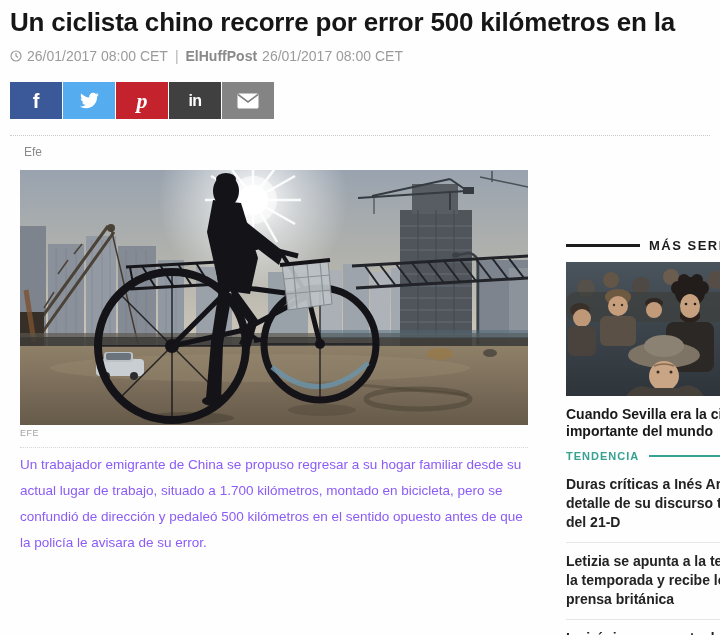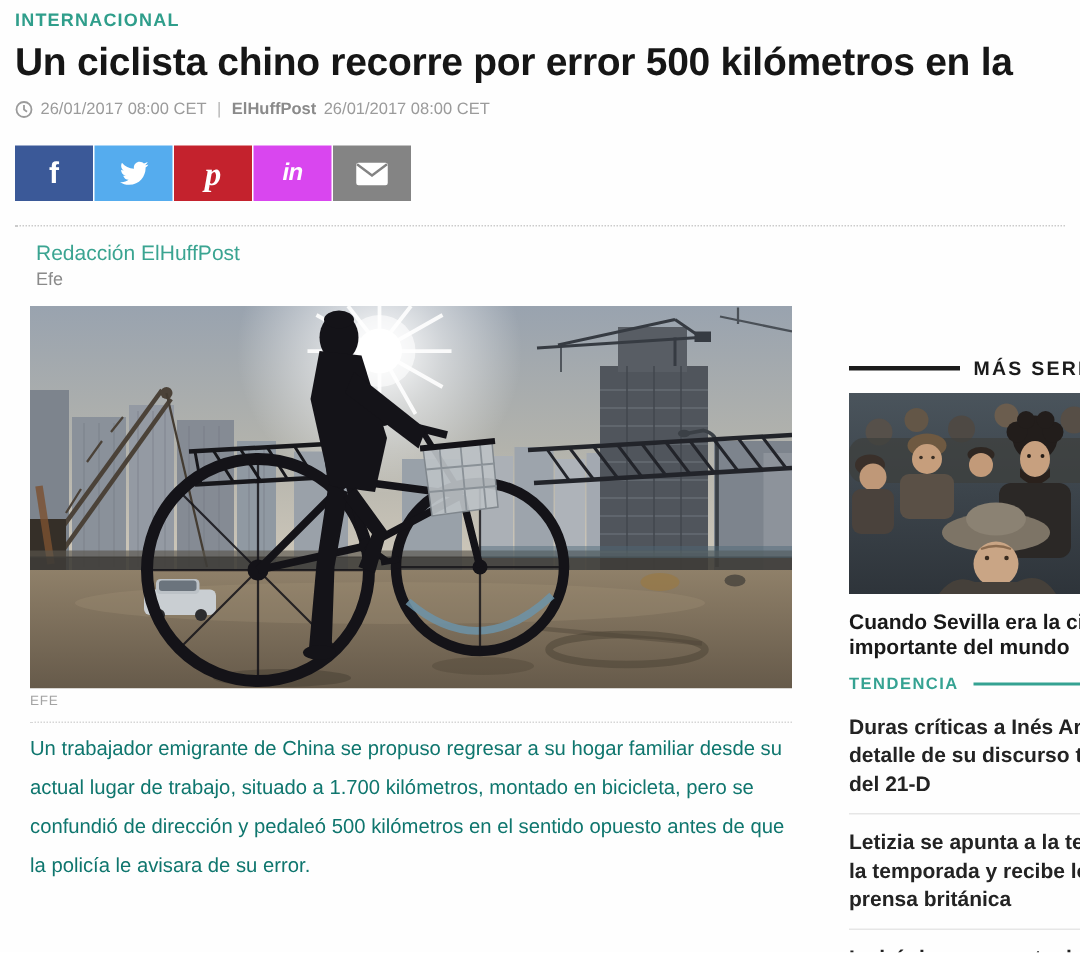--- a/index.html
+++ b/index.html
@@ -10,21 +10,21 @@
   }
   .main { padding:6px 0 0 10px; width:710px; }
 
   .category { font-size:12px; font-weight:700; letter-spacing:.8px;
     color:#2f9e8b; margin-bottom:5px; cursor:pointer; }
 
   .headline { color:#161616; font-weight:700; font-size:26px; line-height:33px;
     letter-spacing:-.2px; }
   .headline .hline { display:block; white-space:nowrap; }
 
-  .dateline { margin-top:9px; font-size:11px; color:#9b9b9b;
+  .dateline { margin-top:9px; font-size:14px; color:#9b9b9b;
     display:flex; align-items:center; gap:5px; }
   .dateline .sep { margin:0 2px; color:#b5b5b5; }
   .dateline .upd-label { font-weight:700; color:#8a8a8a; }
 
   .share-row { margin-top:18px; display:flex; gap:1px; }
   .share-btn { width:52px; height:37px; display:flex; align-items:center;
     justify-content:center; cursor:pointer; }
   .share-glyph { color:#fff; font-weight:700; font-size:20px; line-height:1; }
   .share-glyph.pin { font-family:"Liberation Serif", serif; font-style:italic; font-size:22px; }
   .share-glyph.li { font-size:16px; letter-spacing:-.5px; }
@@ -35,21 +35,21 @@
   .byline { margin:9px 0 0 14px; }
   .byline .author { font-size:14px; color:#3aa491; cursor:pointer; }
   .byline .agency { font-size:12px; color:#8a8a8a; margin-top:3px; }
 
   .hero { margin:11px 0 0 10px; width:508px; height:255px; display:block; }
   .hero svg { display:block; width:508px; height:255px; }
 
   .credit { margin:3px 0 0 10px; font-size:9px; letter-spacing:.5px; color:#a3a3a3; }
 
   .body-text { margin:4px 0 0 10px; width:514px; font-size:13.5px;
-    line-height:26px; color:#0f766e; }
+    line-height:26px; color:#8b5cf6; }
 
   
   .sidebar { position:absolute; left:566px; top:230px; width:292px; }
   .series-header { display:flex; align-items:center; gap:9px; margin-top:8px; }
   .rule-black { width:74px; height:3px; background:#1b1b1b; }
   .series-label { font-size:13px; font-weight:700; letter-spacing:1.5px;
     color:#1b1b1b; white-space:nowrap; }
   .series-img { margin-top:9px; width:292px; height:134px; cursor:pointer; }
   .series-img svg { display:block; width:292px; height:134px; }
   .series-title { margin-top:10px; font-size:14px; font-weight:700;
@@ -64,21 +64,20 @@
   .trend-item { padding:9px 0 10px; font-size:14px; font-weight:700;
     line-height:19px; color:#232323; cursor:pointer; }
   .trend-item + .trend-item { border-top:1px solid #e6e6e6; }
 </style>
 </head>
 <body>
 
 <div class="page">
   <div class="main">
 
-    <div class="category">INTERNACIONAL</div>
 
     <h1 class="headline">
       <span class="hline">Un ciclista chino recorre por error 500 kilómetros en la</span>
     </h1>
 
     <div class="dateline">
       <span style="display:inline-flex">
         <svg width="12" height="12" viewBox="0 0 12 12">
           <circle cx="6" cy="6" r="5" fill="none" stroke="#9b9b9b" stroke-width="1.2"></circle>
           <path d="M6,3 V6 L8,7.5" fill="none" stroke="#9b9b9b" stroke-width="1.2"></path>
@@ -97,37 +96,36 @@
       <div class="share-btn" style="background: rgb(85, 172, 238);">
         <span style="display:inline-flex">
           <svg width="19" height="19" viewBox="0 0 24 24" fill="#fff">
             <path d="M23.95 4.57c-.88.39-1.83.65-2.82.77 1.01-.61 1.79-1.57 2.16-2.72-.95.56-2 .96-3.13 1.18-.9-.96-2.17-1.56-3.59-1.56-2.72 0-4.92 2.2-4.92 4.92 0 .39.04.76.13 1.12C7.69 8.09 4.07 6.13 1.64 3.16c-.43.72-.67 1.56-.67 2.47 0 1.71.87 3.21 2.19 4.1-.81-.03-1.57-.25-2.23-.62v.06c0 2.39 1.69 4.37 3.95 4.83-.41.11-.85.17-1.3.17-.31 0-.61-.03-.92-.09.63 1.95 2.45 3.38 4.6 3.42-1.68 1.32-3.81 2.1-6.1 2.1-.39 0-.78-.02-1.17-.07 2.19 1.39 4.77 2.21 7.56 2.21 9.05 0 14-7.5 14-13.99 0-.21 0-.42-.02-.63.96-.69 1.8-1.56 2.46-2.55z"></path>
           </svg>
         </span>
       </div>
       <div class="share-btn" style="background: rgb(196, 34, 45);">
         <span class="share-glyph pin">p</span>
       </div>
-      <div class="share-btn" style="background: #d946ef; font-style: italic;">
+      <div class="share-btn" style="background: #404040;">
         <span class="share-glyph li">in</span>
       </div>
       <div class="share-btn" style="background: rgb(132, 132, 132);">
         <span style="display:inline-flex">
           <svg width="22" height="16" viewBox="0 0 22 16">
             <rect x="0.5" y="0.5" width="21" height="15" rx="1.5" fill="#fff"></rect>
             <path d="M1,1.5 L11,9 L21,1.5" fill="none" stroke="#848484" stroke-width="1.6"></path>
           </svg>
         </span>
       </div>
     </div>
 
     <div class="divider-full"></div>
 
     <div class="byline">
-      <div class="author">Redacción ElHuffPost</div>
       <div class="agency">Efe</div>
     </div>
 
     <figure class="hero">
       <svg viewBox="0 0 508 255" preserveAspectRatio="none">
         <defs>
           <linearGradient id="sky" x1="0" y1="0" x2="0" y2="1">
             <stop offset="0" stop-color="#99a3af"></stop>
             <stop offset=".55" stop-color="#b3b3ac"></stop>
             <stop offset="1" stop-color="#cfc8ba"></stop>

